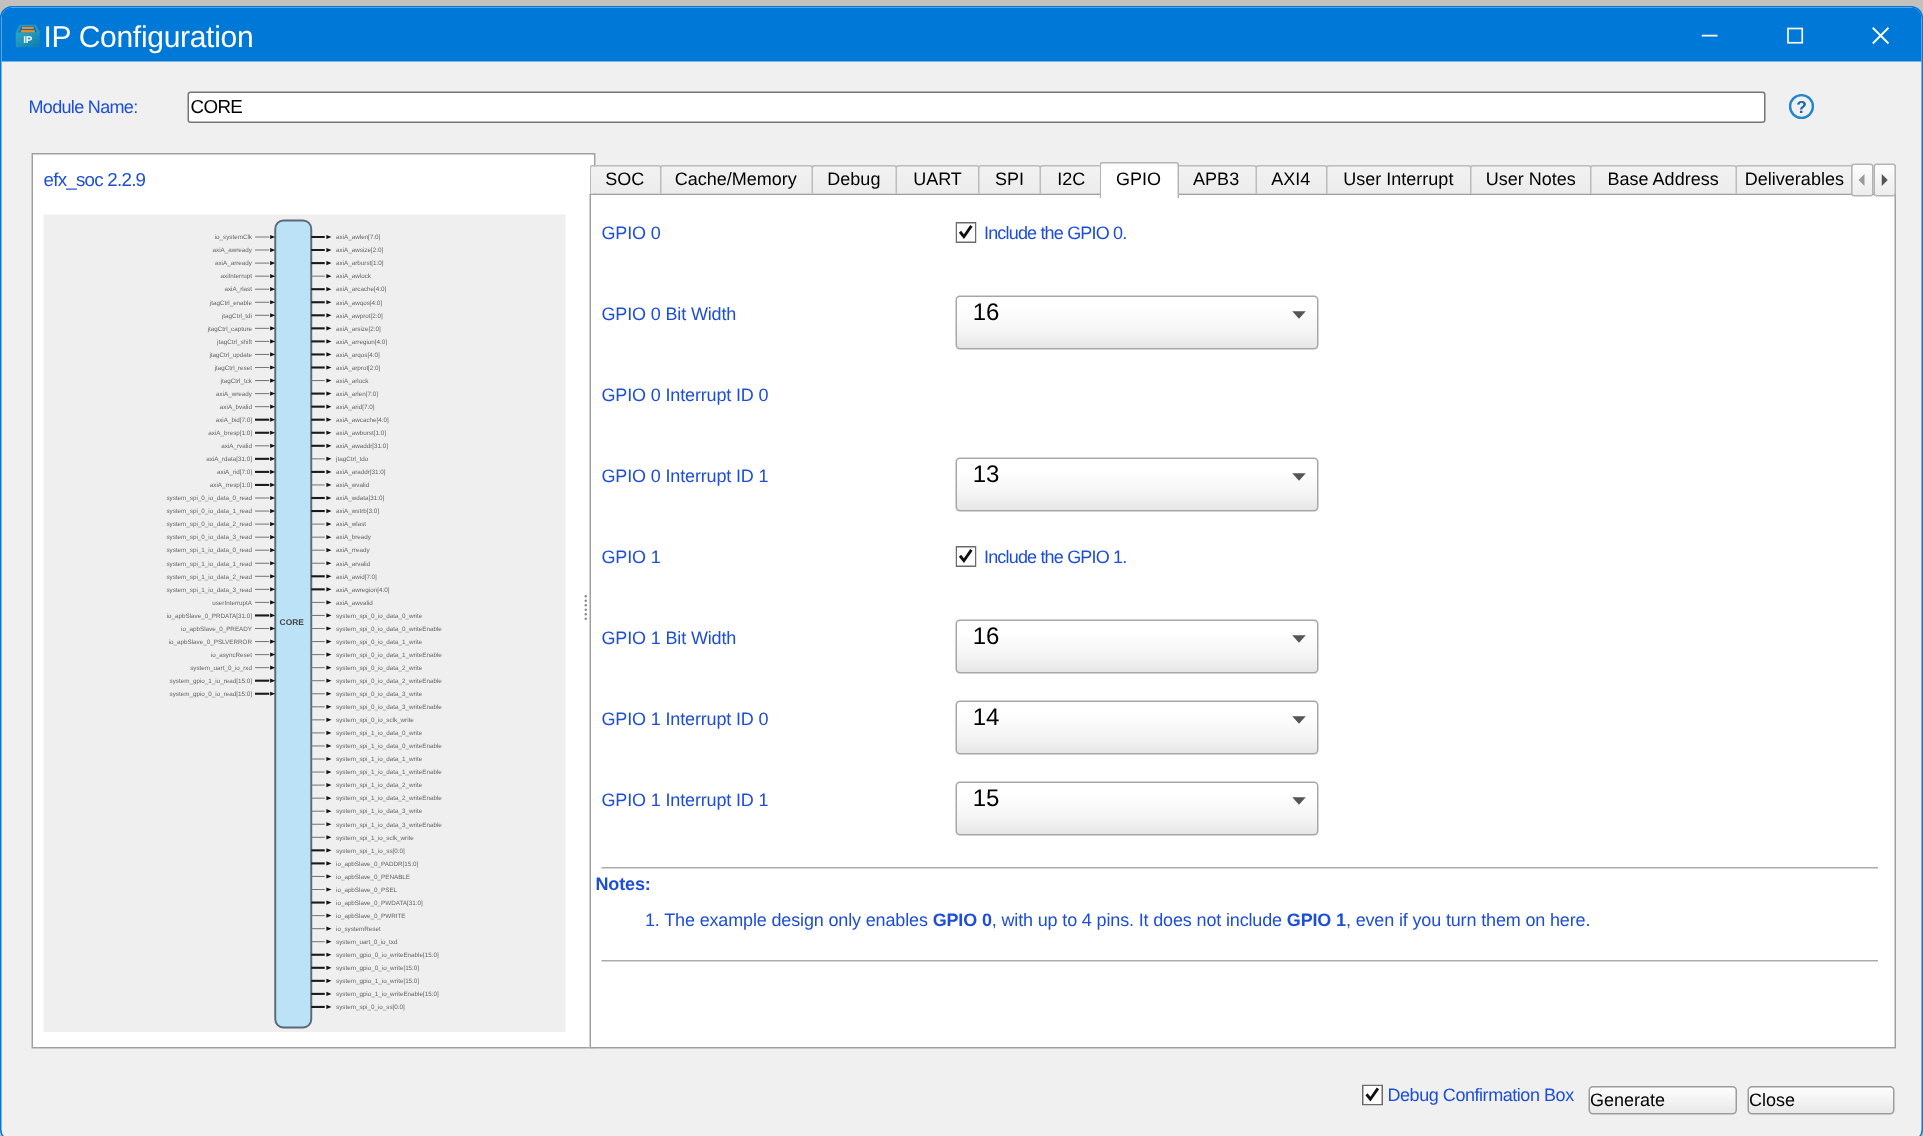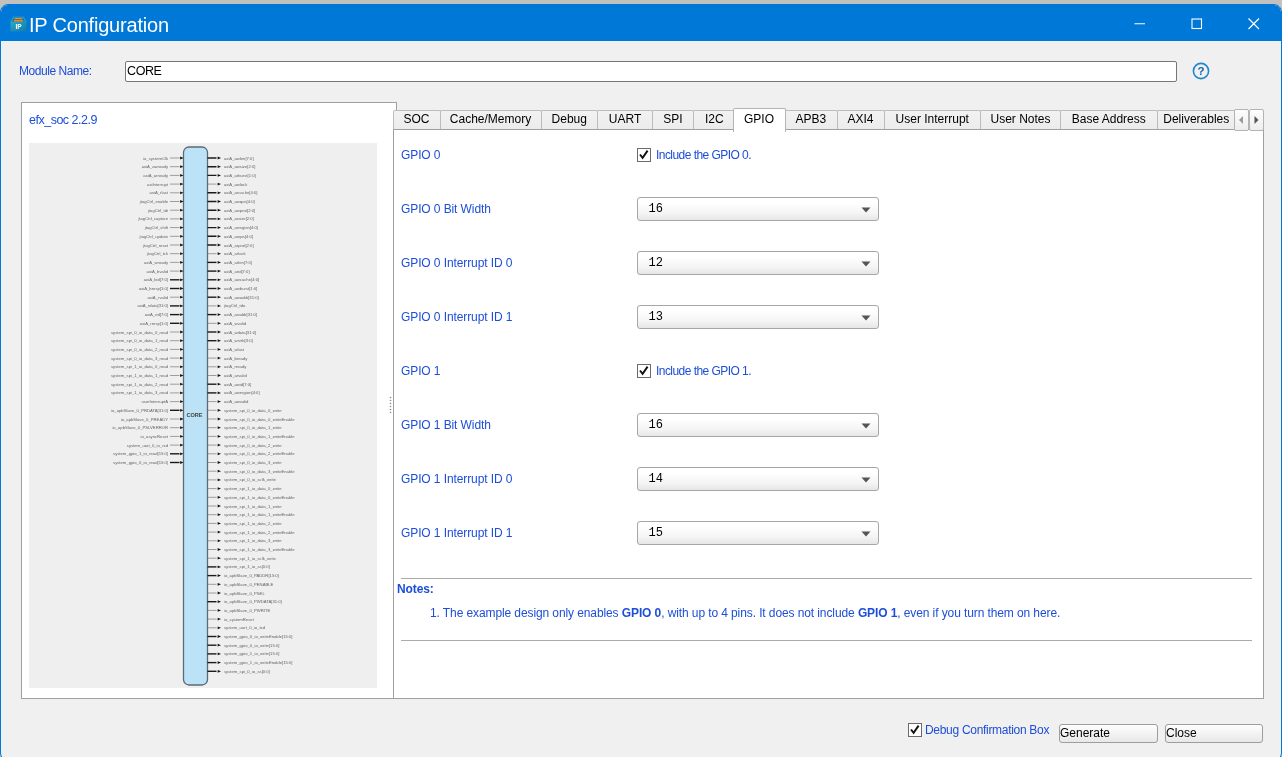--- a/index.html
+++ b/index.html
@@ -12,22 +12,22 @@
          border:1px solid #767676; border-radius:2px; font-size:12.5px; line-height:19px; padding-left:1px; letter-spacing:-0.4px; }
 .lpanel { position:absolute; left:20px; top:97px; width:376px; height:597px; background:#fff; border:1px solid #a0a0a0; }
 .gbox { position:absolute; left:7px; top:40px; width:348px; height:545px; background:#efefef; }
 .rpane { position:absolute; left:391.5px; top:124px; width:871px; height:570px; background:#fff; border:1px solid #a0a0a0; }
 .tab { position:absolute; top:105px; height:19px; background:linear-gradient(#f2f2f2,#ececec);
        border:1px solid #bcbcbc; border-bottom:none; border-radius:2px 2px 0 0; z-index:2;
        font-size:12px; text-align:center; line-height:17px; color:#000; overflow:hidden; }
 .tab.active { top:103px; height:24px; background:#fff; z-index:4; border-color:#b4b4b4; line-height:21px; }
 .tabbtn { position:absolute; top:104px; width:14.5px; height:22px; background:linear-gradient(#fdfdfd,#ededed);
           border:1px solid #b4b4b4; border-radius:2px; z-index:5; }
-.combo { position:absolute; left:635.5px; width:242.5px; height:24px; border:1px solid #a7a7a7; border-radius:3px;
-         background:linear-gradient(#ffffff 20%, #f4f4f4 70%, #e6e6e6 100%); font-size:12px; line-height:22px; padding-left:11px;font-family:Liberation Mono, monospace; }
+.combo { position:absolute; left:635.5px; width:242.5px; height:36px; border:1px solid #a7a7a7; border-radius:3px;
+         background:linear-gradient(#ffffff 20%, #f4f4f4 70%, #e6e6e6 100%); font-size:16px; line-height:22px; padding-left:11px; }
 .carr { position:absolute; right:7px; top:9px; }
 .cb { position:absolute; }
 .btn { position:absolute; top:719px; height:19px; background:linear-gradient(#fefefe,#e8e8e8); border:1px solid #9d9d9d;
        border-radius:3px; font-size:12px; text-align:left; line-height:17px; }
 .hr { position:absolute; left:400px; width:851px; height:1px; background:#ababab; }
 </style></head>
 <body>
 <div class="win">
  <div class="tbar">
   <svg style="position:absolute;left:9px;top:11px" width="17" height="16" viewBox="0 0 17 16">
@@ -389,23 +389,20 @@
  <svg class="cb " style="left:636px;top:143px" width="14" height="14" viewBox="0 0 14 14">
       <rect x="0.5" y="0.5" width="13" height="13" fill="#ffffff" stroke="#6b6b6b"></rect>
       <path d="M3 6.5 L5.6 9.8 L10.6 2.6" fill="none" stroke="#111" stroke-width="1.9"></path>
     </svg>
  <div class="lbl" style="left:655px;top:143px;letter-spacing:-0.55px">Include the GPIO 0.</div>
  <div class="lbl" style="left:400px;top:197px">GPIO 0 Bit Width</div>
  <div class="combo" style="top:192px">16<svg class="carr" width="10" height="6" viewBox="0 0 10 6">
         <path d="M0.5 0.5 h9 l-4.5 5 z" fill="#555"></path>
       </svg></div>
  <div class="lbl" style="left:400px;top:251px">GPIO 0 Interrupt ID 0</div>
- <div class="combo" style="top:246px">12<svg class="carr" width="10" height="6" viewBox="0 0 10 6">
-        <path d="M0.5 0.5 h9 l-4.5 5 z" fill="#555"></path>
-      </svg></div>
  <div class="lbl" style="left:400px;top:305px">GPIO 0 Interrupt ID 1</div>
  <div class="combo" style="top:300px">13<svg class="carr" width="10" height="6" viewBox="0 0 10 6">
         <path d="M0.5 0.5 h9 l-4.5 5 z" fill="#555"></path>
       </svg></div>
  <div class="lbl" style="left:400px;top:359px">GPIO 1</div>
  <svg class="cb " style="left:636px;top:359px" width="14" height="14" viewBox="0 0 14 14">
       <rect x="0.5" y="0.5" width="13" height="13" fill="#ffffff" stroke="#6b6b6b"></rect>
       <path d="M3 6.5 L5.6 9.8 L10.6 2.6" fill="none" stroke="#111" stroke-width="1.9"></path>
     </svg>
  <div class="lbl" style="left:655px;top:359px;letter-spacing:-0.55px">Include the GPIO 1.</div>

